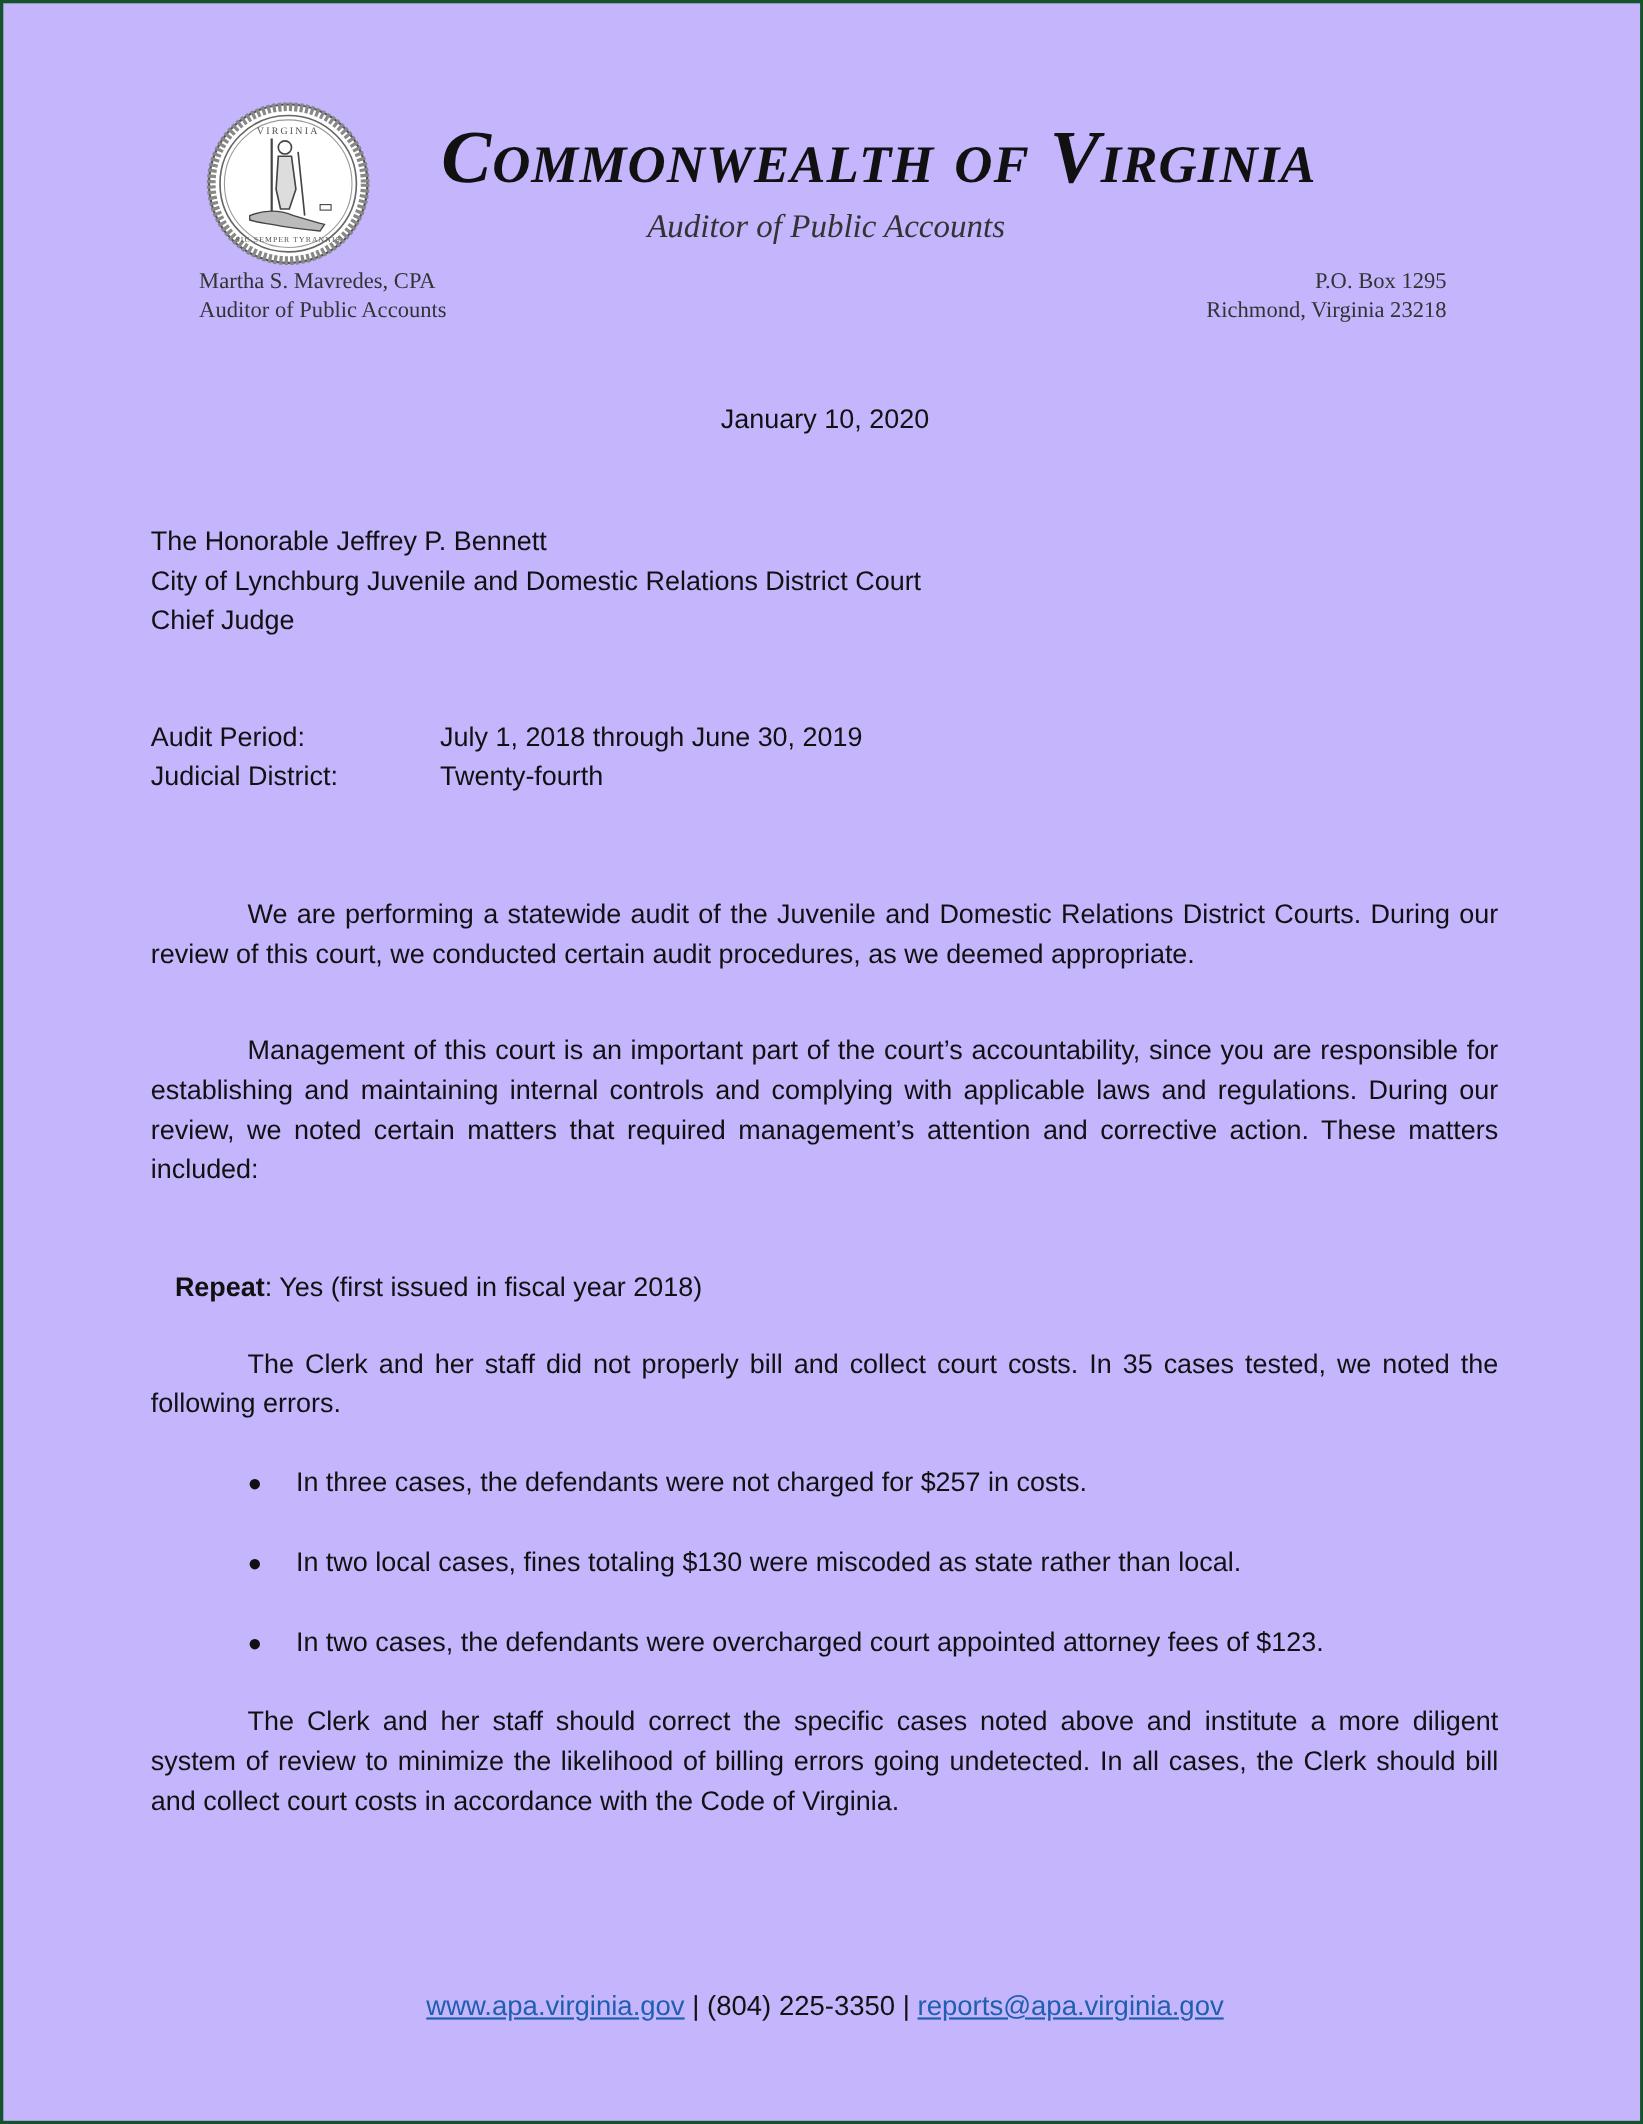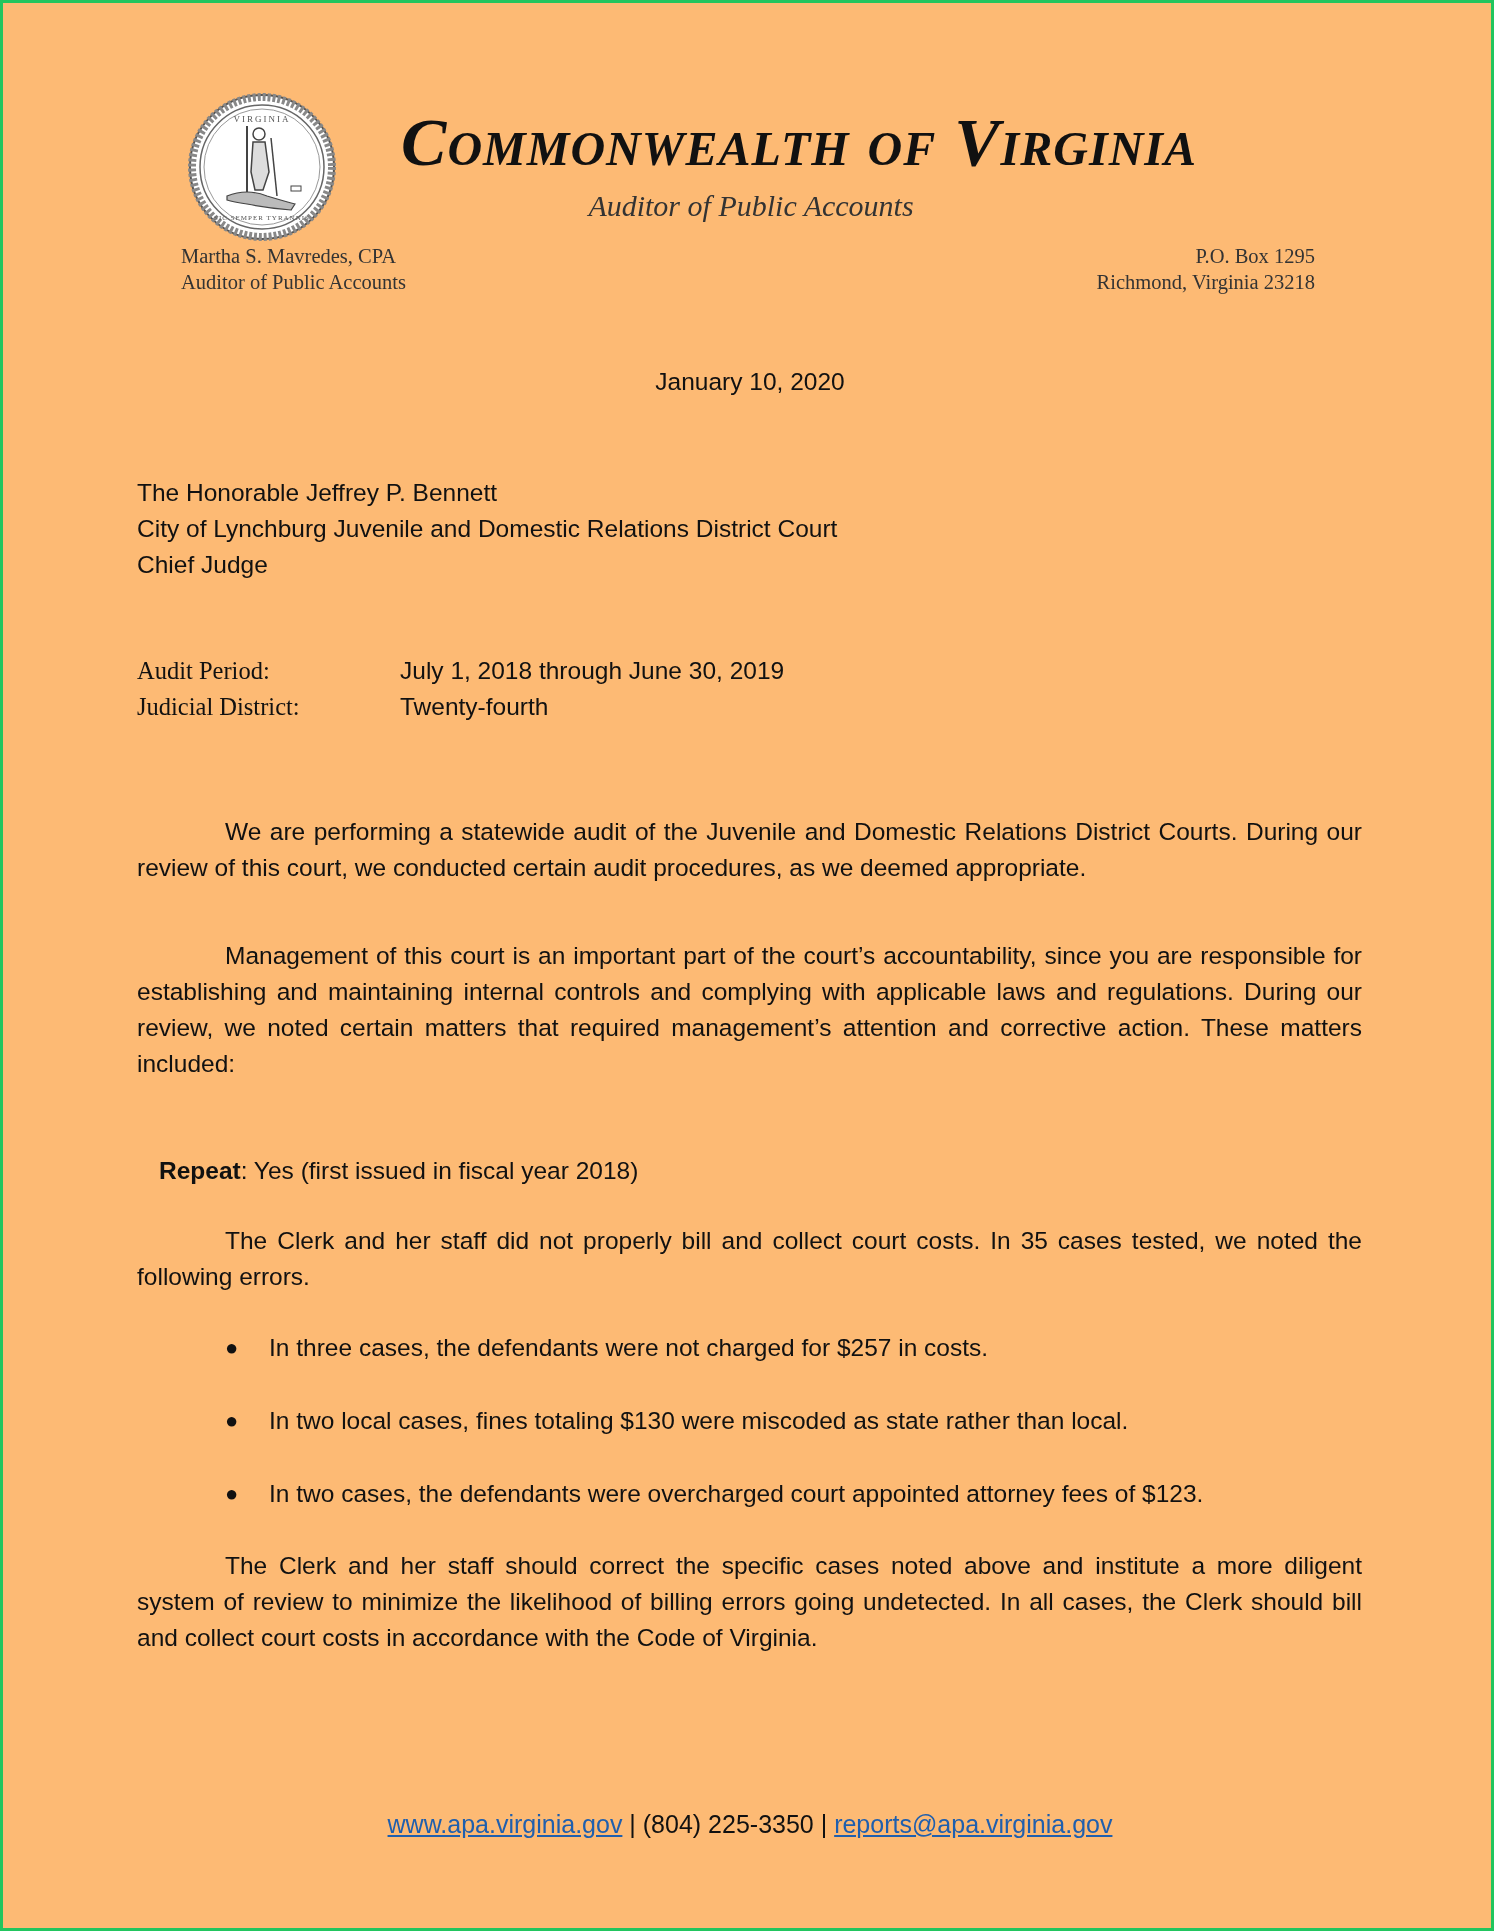--- a/index.html
+++ b/index.html
@@ -1,21 +1,21 @@
 <!DOCTYPE html>
 <html><head>
 <meta charset="utf-8">
 <style>
   html, body { margin: 0; padding: 0; background: #ffffff; }
   body { width: 1494px; height: 1931px; position: relative; overflow: hidden; }
   .page {
     position: absolute; left: 0; top: 0;
     width: 1488px; height: 1925px;
-    border: 3px solid #22c55e;
-    background: #fdba74;
+    border: 3px solid #14532d;
+    background: #c4b5fd;
   }
   .abs { position: absolute; }
   .serif { font-family: "Liberation Serif", "DejaVu Serif", serif; color: #222; }
   .body-text { font-family: "Liberation Sans", "DejaVu Sans", sans-serif; color: #111; font-size: 24.5px; }
 
   
   .seal { left: 184px; top: 89px; width: 150px; height: 150px; }
   .title {
     left: 300px; width: 894px; top: 100px; text-align: right;
     font-family: "Liberation Serif", "DejaVu Serif", serif;
@@ -29,21 +29,21 @@
   }
   .addr-left { left: 178px; top: 240px; font-size: 20.5px; line-height: 26px; color: #333; }
   .addr-right { right: 176px; top: 240px; font-size: 20.5px; line-height: 26px; text-align: right; color: #333; }
 
   .date { left: 0; width: 1494px; top: 365px; text-align: center; }
 
   .addressee { left: 134px; top: 472px; line-height: 36px; }
 
   .info { left: 134px; top: 650px; line-height: 36px; }
   .info-row { display: flex; }
-  .info-label { width: 263px; font-family: Liberation Serif, serif; }
+  .info-label { width: 263px; }
 
   .para { position: absolute; left: 134px; width: 1225px; line-height: 36px; text-align: justify; }
   .indent { text-indent: 88px; }
 
   .heading { left: 134px; top: 1114px; line-height: 36px; font-weight: bold; text-decoration: underline; }
   .repeat { left: 134px; top: 1150px; line-height: 36px; margin-left: 22px; }
   .repeat b { font-weight: bold; }
 
   .bullet-item { position: absolute; left: 222px; display: flex; line-height: 36px; }
   .bullet-dot { width: 44px; font-size: 22px; }

